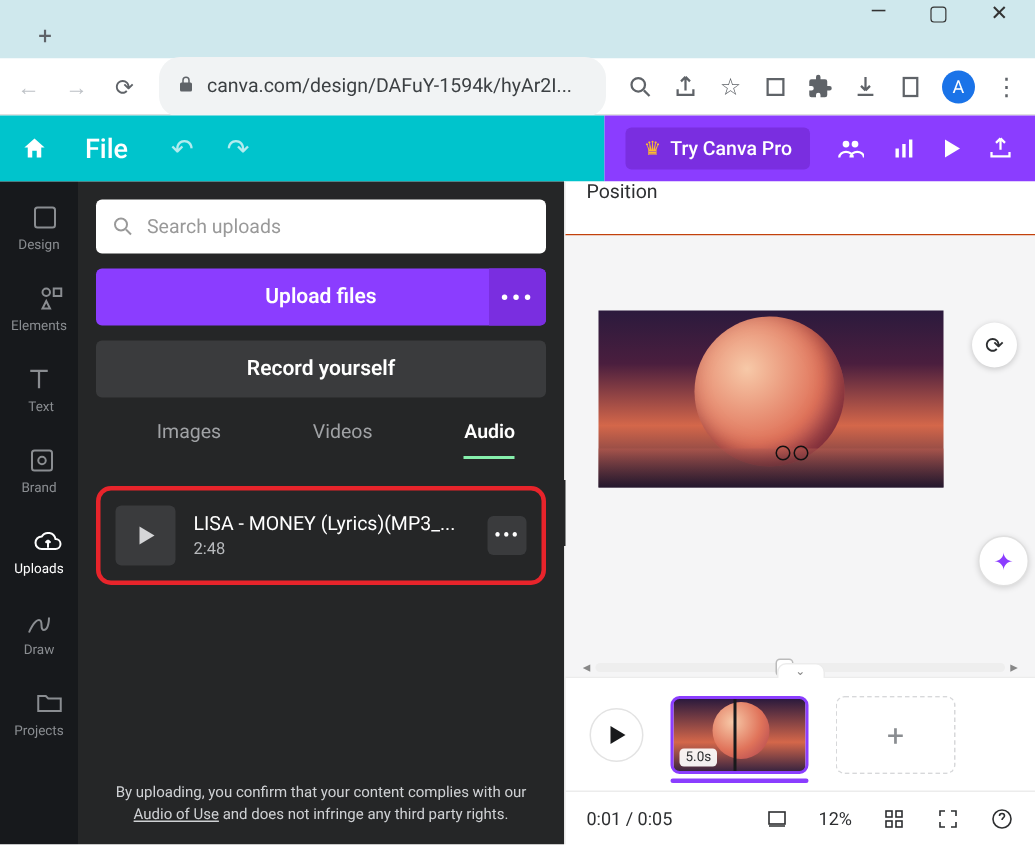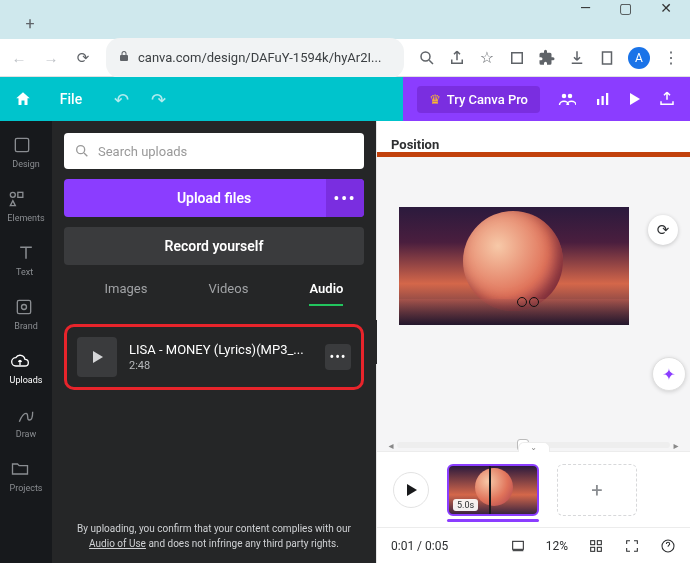--- a/index.html
+++ b/index.html
@@ -24,65 +24,65 @@
 .urlbox { flex:1; height:40px; background:#f1f3f4; border-radius:14px; display:flex; align-items:center; padding:0 12px; gap:8px; font-size:13px; color:#3c4043; }
 .urlbox .lock svg { width:12px; height:12px; }
 .addr-icons { display:flex; gap:12px; align-items:center; }
 .addr-icons .ic { width:18px; height:18px; display:flex; align-items:center; justify-content:center; color:#5f6368; }
 .avatar { width:22px; height:22px; border-radius:50%; background:#1a73e8; color:#fff; font-size:12px; display:flex; align-items:center; justify-content:center; }
 
 
 .apphdr { height:44px; display:flex; align-items:center; }
 .apphdr-left { width:46px; height:44px; background:#00c4cc; display:flex; align-items:center; justify-content:center; }
 .apphdr-left svg { width:18px; height:18px; fill:#fff; }
-.apphdr-file { width:50px; height:44px; background:#00c4cc; color:#fff; display:flex; align-items:center; justify-content:center; font-size:14px; font-weight:500; }
+.apphdr-file { width:50px; height:44px; background:#00c4cc; color:#fff; display:flex; align-items:center; justify-content:center; font-size:18px; font-weight:500; }
 .apphdr-mid { flex:1; height:44px; background:#00c4cc; display:flex; align-items:center; padding-left:18px; gap:22px; }
 .apphdr-mid .undo, .apphdr-mid .redo { color:#b3ecef; font-size:18px; }
 .apphdr-right { height:44px; background:#8b3dff; display:flex; align-items:center; padding:0 14px; gap:18px; }
 .try-pro { background:#7a2ee0; color:#fff; border-radius:4px; padding:6px 12px; font-size:13px; font-weight:500; display:flex; align-items:center; gap:6px; }
 .try-pro .crown { color:#fdbb2d; }
 .hdr-icon { color:#fff; display:flex; }
 .hdr-icon svg { width:18px; height:18px; fill:#fff; }
 .play-tri { width:0; height:0; border-left:10px solid #fff; border-top:6px solid transparent; border-bottom:6px solid transparent; }
 
 
 .mainrow { display:flex; height:calc(563px - 39px - 38px - 44px); }
 
 
 .rail { width:52px; background:#17191c; display:flex; flex-direction:column; align-items:center; padding-top:14px; gap:20px; }
-.rail-item { display:flex; flex-direction:column; align-items:flex-start; gap:4px; color:#8a8d91; font-size:9px; cursor:pointer; }
+.rail-item { display:flex; flex-direction:column; align-items:flex-end; gap:4px; color:#8a8d91; font-size:9px; cursor:pointer; }
 .rail-item.active { color:#fff; }
 .rail-item svg { width:20px; height:20px; fill:currentColor; }
 
 
 .panel { width:324px; background:#252627; display:flex; flex-direction:column; padding:12px 12px 8px 12px; position:relative; }
 .search { height:36px; background:#fff; border-radius:4px; display:flex; align-items:center; padding:0 10px; gap:8px; font-size:13px; color:#999; }
 .search svg { width:16px; height:16px; fill:#999; }
 .upload-btn { margin-top:10px; height:38px; background:#8b3dff; border-radius:4px; display:flex; align-items:center; justify-content:center; color:#fff; font-size:14px; font-weight:600; position:relative; }
 .upload-more { position:absolute; right:0; top:0; width:38px; height:38px; background:#7a2ee0; border-radius:0 4px 4px 0; display:flex; align-items:center; justify-content:center; color:#fff; font-size:16px; letter-spacing:2px; }
 .record-btn { margin-top:10px; height:38px; background:#3a3b3d; border-radius:4px; display:flex; align-items:center; justify-content:center; color:#fff; font-size:14px; font-weight:600; }
 .ptabs { margin-top:16px; display:flex; justify-content:space-around; font-size:13px; }
 .ptab { color:#a0a2a5; padding-bottom:8px; cursor:pointer;margin-left:20px; }
-.ptab.active { color:#fff; border-bottom:2px solid #22c55e; font-weight:600;text-align:right; }
+.ptab.active { color:#fff; border-bottom:2px solid #86efac; font-weight:600;text-align:right; }
 
 .audio-card { margin-top:18px; border:3px solid #e8242b; border-radius:10px; padding:10px; display:flex; align-items:center; gap:12px; }
 .audio-play { width:40px; height:40px; background:#3a3b3d; border-radius:4px; display:flex; align-items:center; justify-content:center; }
 .audio-play .tri { width:0; height:0; border-left:10px solid #d5d6d8; border-top:6px solid transparent; border-bottom:6px solid transparent; margin-left:2px; }
 .audio-meta { flex:1; color:#fff; font-size:13px; }
 .audio-meta .dur { font-size:11px; color:#b7b9bc; margin-top:2px; }
 .audio-more { width:26px; height:26px; background:#3a3b3d; border-radius:4px; color:#fff; display:flex; align-items:center; justify-content:center; font-size:14px; letter-spacing:1px; }
 
 .disclaimer { margin-top:auto; font-size:10px; color:#cfd1d4; text-align:center; line-height:1.5; padding:6px 4px 4px; }
 .disclaimer a { color:#cfd1d4; text-decoration:underline; }
 
 .collapse-handle { position:absolute; right:-10px; top:50%; transform:translateY(-50%); width:10px; height:44px; background:#252627; border-radius:0 6px 6px 0; display:flex; align-items:center; justify-content:center; color:#8a8d91; font-size:10px; }
 
 
 .canvas-area { flex:1; background:#fff; display:flex; flex-direction:column; border-left:1px solid #e5e5e5; }
-.canvas-top { height:36px; display:flex; align-items:flex-end; padding:0 14px; font-size:13px; color:#2d2f31; border-bottom:5px solid #c2410c;font-weight:bold; }
+.canvas-top { height:36px; display:flex; align-items:flex-start; padding:0 14px; font-size:13px; color:#2d2f31; border-bottom:1px solid #c2410c; }
 .canvas-mid { flex:1; position:relative; background:#f5f5f6; overflow:hidden; }
 .canvas-frame { position:absolute; left:22px; top:50px; width:230px; height:118px; background:linear-gradient(180deg,#2b1a3d 0%,#4a1e3e 30%,#d4674a 65%,#3a2540 100%); display:flex; align-items:center; justify-content:center; }
 .moon { width:100px; height:100px; border-radius:50%; background:radial-gradient(circle at 35% 35%,#f7c9a8,#e0735a 55%,#a83e4e 90%); position:absolute; top:4px; left:64px; box-shadow:inset -6px -6px 14px rgba(80,20,40,.6); }
 .bike { position:absolute; bottom:18px; left:118px; width:22px; height:22px; }
 .bike::before,.bike::after { content:""; position:absolute; width:8px; height:8px; border:1.2px solid #111; border-radius:50%; bottom:0; }
 .bike::before { left:0; } .bike::after { right:0; }
 .reflect { position:absolute; bottom:0; left:0; right:0; height:26px; background:linear-gradient(180deg,rgba(180,90,80,.5),rgba(30,20,40,.8)); }
 .rotate-btn { position:absolute; right:12px; top:58px; width:30px; height:30px; background:#fff; border-radius:50%; box-shadow:0 1px 4px rgba(0,0,0,.2); display:flex; align-items:center; justify-content:center; font-size:15px; color:#2d2f31; }
 .sparkle-btn { position:absolute; right:4px; top:200px; width:34px; height:34px; background:#fff; border:1px solid #e0e0e0; border-radius:50%; display:flex; align-items:center; justify-content:center; font-size:16px; color:#8b3dff; box-shadow:0 1px 4px rgba(0,0,0,.15); }
 .hscroll { position:absolute; bottom:0; left:8px; right:8px; height:12px; display:flex; align-items:center; }

